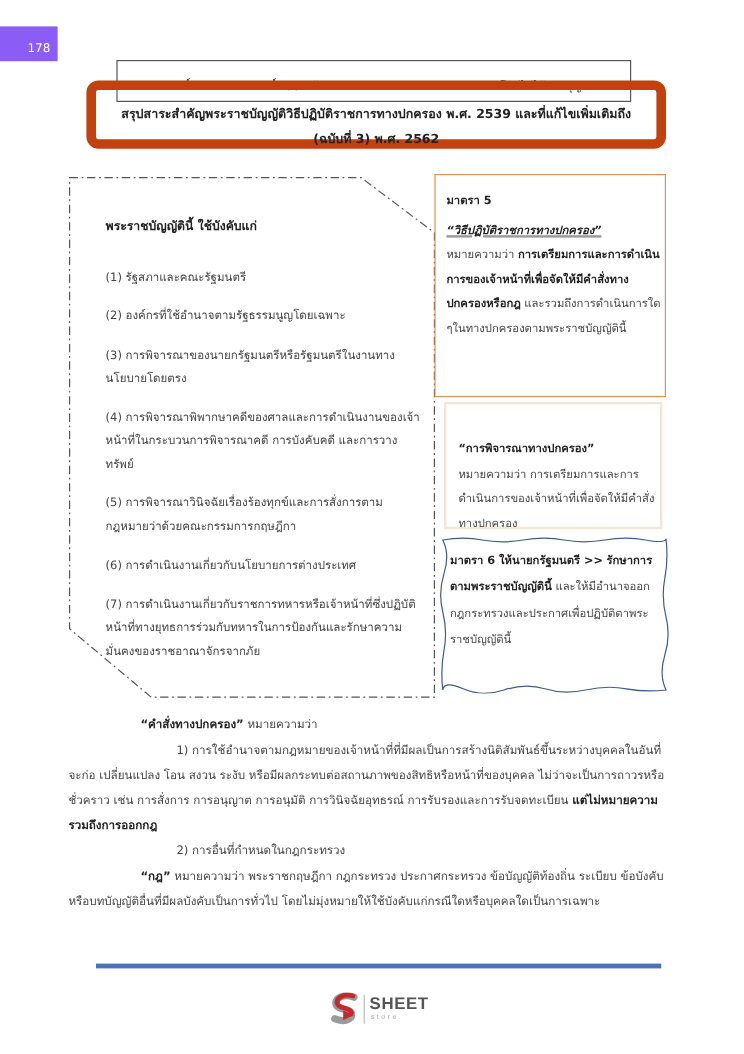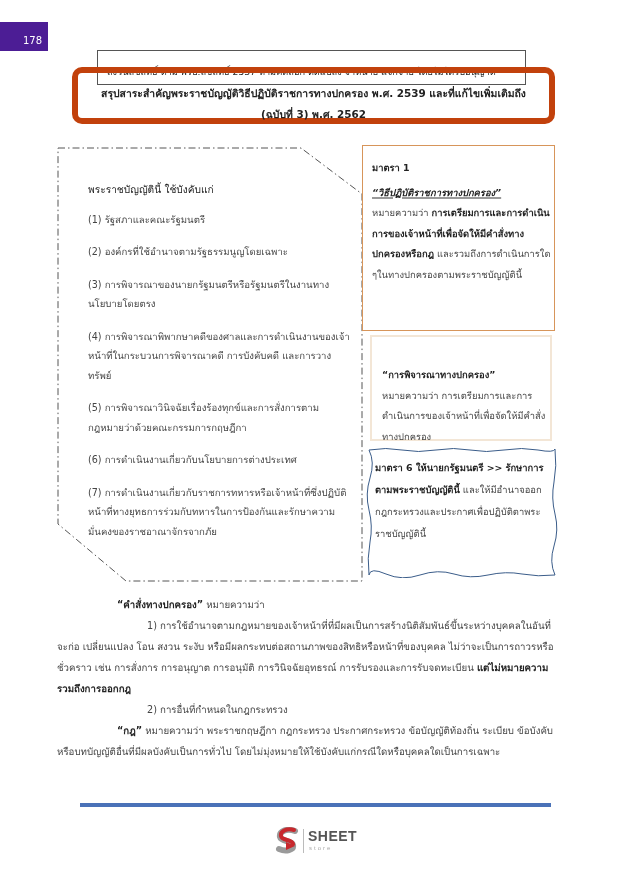--- a/index.html
+++ b/index.html
@@ -6,44 +6,44 @@
   body {
     width: 620px; height: 878px; position: relative; overflow: hidden;
     background: #ffffff;
     font-family: "DejaVu Sans", "Liberation Sans", sans-serif;
     color: #404040;
   }
   .abs { position: absolute; }
 
   
   .page-num {
-    left: 0; top: 22px; width: 48px; height: 29px; background: #4c1d95;
+    left: 0; top: 22px; width: 48px; height: 29px; background: #8b5cf6;
     color: #fff; font-size: 10px; text-align: right; box-sizing: border-box;
     padding: 13px 6px 0 0;
   }
   .header-box {
     left: 97px; top: 12px; width: 429px; height: 35px; box-sizing: border-box;
     border: 1px solid #555; font-size: 9.2px; color: #222;
     padding: 13px 0 0 9px; white-space: nowrap; margin-top: 38px;
   }
 
   
   .title-box {
     left: 72px; top: 67px; width: 483px; height: 57px; box-sizing: border-box;
-    border: 6px solid #c2410c; border-radius: 10px;
+    border: 8px solid #c2410c; border-radius: 10px;
     text-align: center; font-weight: bold; font-size: 10.4px; color: #222;
     padding-top: 10px; line-height: 21px;
   }
 
   
   .left-frame { left: 56px; top: 146px; width: 308px; height: 437px; }
   .left-content {
     left: 88px; top: 180px; width: 262px; font-size: 9.6px; line-height: 19.5px; color: #444;
   }
-  .left-content .head { font-weight: normal; color: #222; font-size: 10.2px; margin-bottom: 10px; }
+  .left-content .head { font-weight: bold; color: #222; font-size: 10.2px; margin-bottom: 22px; }
   .left-content .item { margin-bottom: 13px; }
 
   
   .box-orange {
     left: 362px; top: 145px; width: 193px; height: 186px; box-sizing: border-box;
     border: 1.5px solid #d7955a; padding: 12px 0 0 9px;
     font-size: 9.4px; line-height: 20.5px; color: #444;
   }
   .box-orange .sec { font-weight: bold; color: #222; margin-bottom: 4px; }
   .box-orange .term { font-weight: bold; color: #222; text-decoration: underline; text-decoration-color: #999; text-decoration-thickness: 2px; font-style: italic; }
@@ -100,21 +100,21 @@
   <div class="item">(1) รัฐสภาและคณะรัฐมนตรี</div>
   <div class="item">(2) องค์กรที่ใช้อำนาจตามรัฐธรรมนูญโดยเฉพาะ</div>
   <div class="item">(3) การพิจารณาของนายกรัฐมนตรีหรือรัฐมนตรีในงานทางนโยบายโดยตรง</div>
   <div class="item">(4) การพิจารณาพิพากษาคดีของศาลและการดำเนินงานของเจ้าหน้าที่ในกระบวนการพิจารณาคดี การบังคับคดี และการวางทรัพย์</div>
   <div class="item">(5) การพิจารณาวินิจฉัยเรื่องร้องทุกข์และการสั่งการตามกฎหมายว่าด้วยคณะกรรมการกฤษฎีกา</div>
   <div class="item">(6) การดำเนินงานเกี่ยวกับนโยบายการต่างประเทศ</div>
   <div class="item">(7) การดำเนินงานเกี่ยวกับราชการทหารหรือเจ้าหน้าที่ซึ่งปฏิบัติหน้าที่ทางยุทธการร่วมกับทหารในการป้องกันและรักษาความมั่นคงของราชอาณาจักรจากภัย</div>
 </div>
 
 <div class="abs box-orange">
-  <div class="sec">มาตรา 1</div>
+  <div class="sec">มาตรา 5</div>
   <div class="term">“วิธีปฏิบัติราชการทางปกครอง”</div>
   <div><span>หมายความว่า </span><span class="b">การเตรียมการและการดำเนินการของเจ้าหน้าที่เพื่อจัดให้มีคำสั่งทางปกครองหรือกฎ</span><span> และรวมถึงการดำเนินการใด ๆในทางปกครองตามพระราชบัญญัตินี้</span></div>
 </div>
 
 <div class="abs box-beige">
   <div class="term">“การพิจารณาทางปกครอง”</div>
   <div>หมายความว่า การเตรียมการและการดำเนินการของเจ้าหน้าที่เพื่อจัดให้มีคำสั่งทางปกครอง</div>
 </div>
 
 <svg class="abs wavy-frame" viewBox="0 0 192 132" width="192" height="132">

